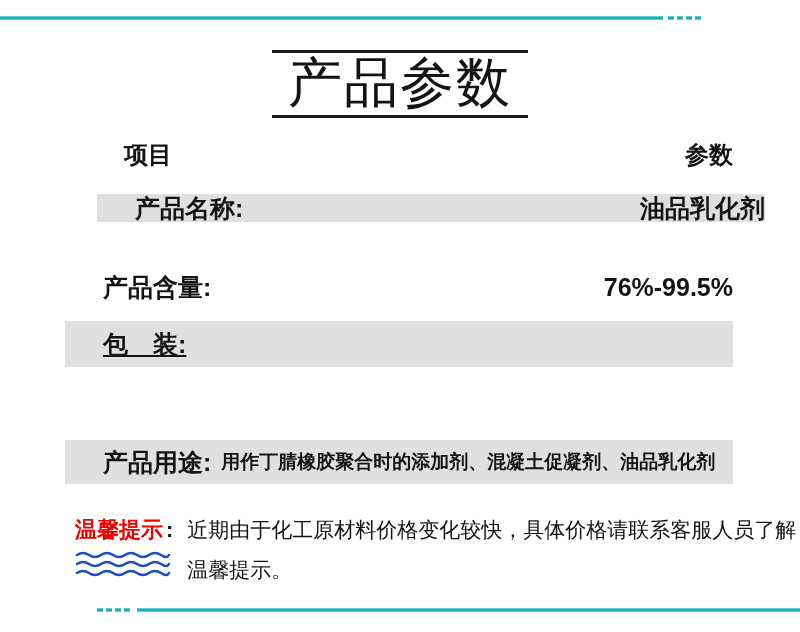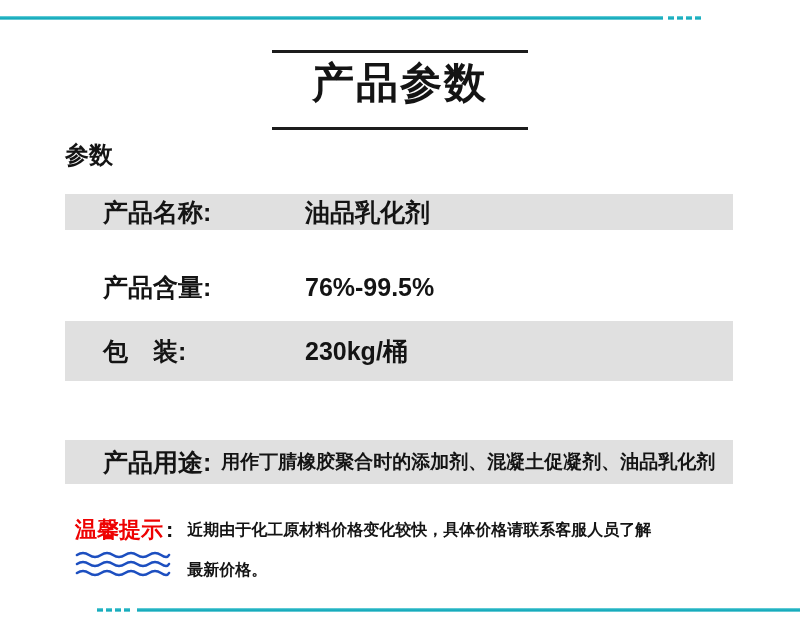--- a/index.html
+++ b/index.html
@@ -13,48 +13,48 @@
   .dash-group{position:absolute;display:flex;gap:3px;}
   .dash-group.top{left:668px;top:16px;}
   .dash-group.bottom{left:97px;top:608px;}
   .dash{width:6px;height:4px;}
   .bottom-rule{position:absolute;left:137px;top:608px;width:663px;height:4px;}
 
   
   .title-block{position:absolute;left:272px;top:50px;width:256px;}
   .title-rule{height:3px;background:#1c1c1c;}
   .title-text{
-    font-size:42px;font-weight:700;letter-spacing:2px;text-align:center;
-    line-height:43px;padding:8px 0 23px;color:#141414;
+    font-size:54px;font-weight:400;letter-spacing:2px;text-align:center;
+    line-height:43px;padding:8px 0 11px;color:#141414;
   }
 
   
   .t-row{position:absolute;left:65px;width:668px;display:flex;align-items:center;box-sizing:border-box;}
   .shaded{background:#e0e0e0;}
   .col-label{width:240px;box-sizing:border-box;padding-left:38px;font-size:25px;font-weight:700;white-space:pre;}
-  .col-value{flex:1;text-align:left;font-size:25px;font-weight:700;}
+  .col-value{flex:1;text-align:right;font-size:25px;font-weight:700;}
   .header-row{top:137px;height:36px;}
   .header-row .col-label{padding-left:59px;font-size:24px;}
   .header-row .col-value{font-size:24px;}
-  .row-1{top:194px;height:36px;}
+  .row-1{top:194px;height:28px;margin-left:32px;}
   .row-2{top:265px;height:44px;}
-  .row-3{top:321px;height:60px;}
+  .row-3{top:321px;height:46px;text-decoration:underline;}
   .row-4{top:381px;height:46px;}
   .row-5{top:440px;height:44px;}
   .row-5 .col-label{width:auto;padding-right:0;}
   .usage-desc{flex:1;font-size:19px;font-weight:700;padding-left:10px;white-space:nowrap;}
 
   
   .notice{position:absolute;left:75px;top:516px;display:flex;align-items:flex-start;}
   .notice-left{flex:0 0 auto;}
   .notice-label-row{display:flex;font-size:22px;font-weight:700;line-height:28px;align-items:center;}
   .notice-label{color:#ee0202;}
   .notice-colon{color:#141414;margin-left:3px;}
   .waves{display:block;margin-top:6px;}
-  .notice-body{margin-left:14px;margin-top:-6px;font-size:16px;font-weight:700;line-height:40px;}
+  .notice-body{margin-left:14px;margin-top:-6px;font-size:21px;font-weight:400;line-height:40px;}
   .notice-line{white-space:nowrap;}
 </style>
 </head>
 <body>
 
 <div class="canvas">
 
   <div class="top-rule teal"></div>
   <div class="dash-group top">
     <div class="dash teal"></div>
@@ -63,36 +63,36 @@
     <div class="dash teal"></div>
   </div>
 
   <div class="title-block">
     <div class="title-rule"></div>
     <div class="title-text">产品参数</div>
     <div class="title-rule"></div>
   </div>
 
   <div class="t-row header-row">
+    <div class="col-label">项目</div>
     <div class="col-value">参数</div>
   </div>
 
   <div class="t-row row-1 shaded">
     <div class="col-label">产品名称:</div>
     <div class="col-value">油品乳化剂</div>
   </div>
 
   <div class="t-row row-2">
     <div class="col-label">产品含量:</div>
     <div class="col-value">76%-99.5%</div>
   </div>
 
   <div class="t-row row-3 shaded">
     <div class="col-label">包　装:</div>
-    <div class="col-value">230kg/桶</div>
   </div>
 
 
   <div class="t-row row-5 shaded">
     <div class="col-label">产品用途:</div>
     <div class="usage-desc">用作丁腈橡胶聚合时的添加剂、混凝土促凝剂、油品乳化剂</div>
   </div>
 
   <div class="notice">
     <div class="notice-left">
@@ -101,21 +101,21 @@
         <span class="notice-colon">:</span>
       </div>
       <svg class="waves" width="96" height="28" viewBox="0 0 96 28">
         <path d="M2,5 Q8,1 14,5 T26,5 T38,5 T50,5 T62,5 T74,5 T86,5 T94,5" fill="none" stroke="#1d4fc0" stroke-width="2.6" stroke-linecap="round"></path>
         <path d="M2,14 Q8,10 14,14 T26,14 T38,14 T50,14 T62,14 T74,14 T86,14 T94,14" fill="none" stroke="#1d4fc0" stroke-width="2.6" stroke-linecap="round"></path>
         <path d="M2,23 Q8,19 14,23 T26,23 T38,23 T50,23 T62,23 T74,23 T86,23 T94,23" fill="none" stroke="#1d4fc0" stroke-width="2.6" stroke-linecap="round"></path>
       </svg>
     </div>
     <div class="notice-body">
       <div class="notice-line">近期由于化工原材料价格变化较快，具体价格请联系客服人员了解</div>
-      <div class="notice-line">最新价格。</div>
+      <div class="notice-line">温馨提示。</div>
     </div>
   </div>
 
   <div class="dash-group bottom">
     <div class="dash teal"></div>
     <div class="dash teal"></div>
     <div class="dash teal"></div>
     <div class="dash teal"></div>
   </div>
   <div class="bottom-rule teal"></div>

